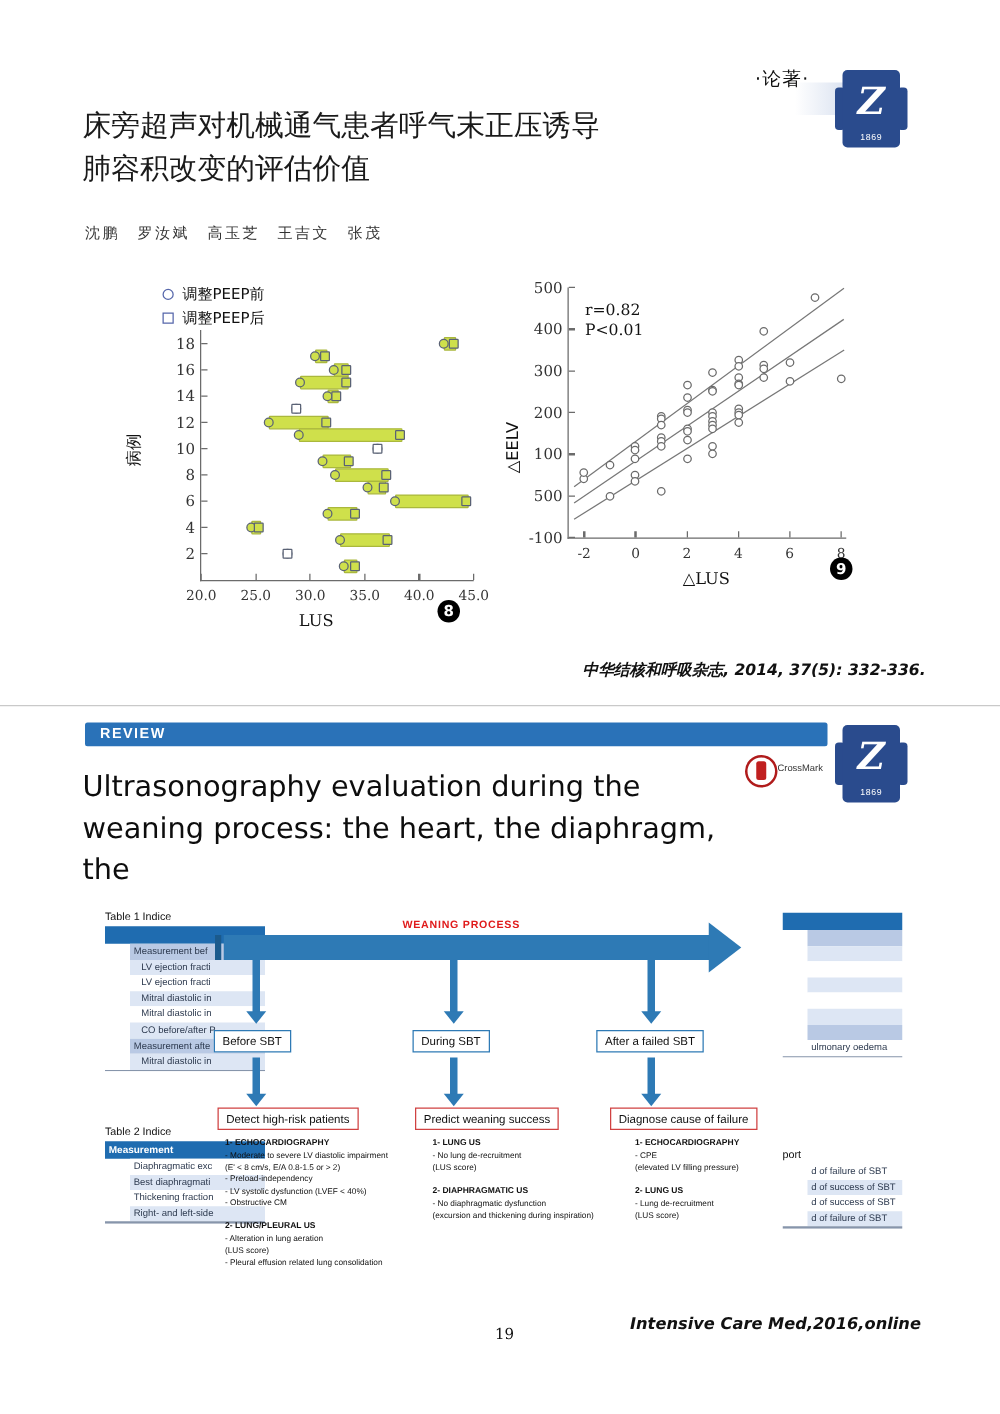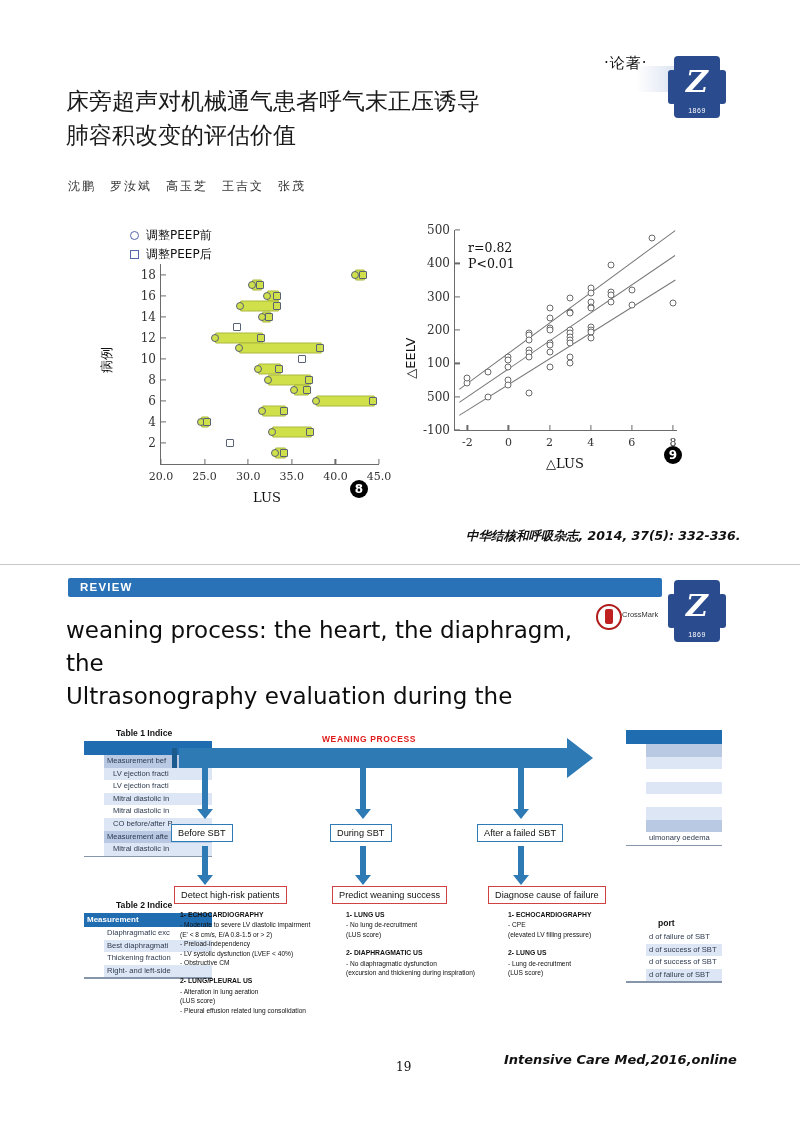--- a/index.html
+++ b/index.html
@@ -146,21 +146,21 @@
   }
   .crossmark .cm-t{
     position:absolute;left:26px;top:6px;font-size:7.5px;color:#333;font-family:"Liberation Sans",sans-serif;
   }
 
   
   .slide{position:absolute;left:84px;top:728px;width:632px;height:318px;}
 
   
   .tbl{position:absolute;font-family:"Liberation Sans",sans-serif;font-size:7.6px;color:#2d3a4f;}
-  .tbl .cap{font-weight:bold;font-size:8.6px;color:#111;margin-bottom:3px;white-space:nowrap;margin-left:32px;}
+  .tbl .cap{font-weight:normal;font-size:8.6px;color:#111;margin-bottom:3px;white-space:nowrap;}
   .tbl .hdr{background:#1f6cb0;color:#fff;height:14px;line-height:13px;padding-left:3px;font-weight:bold;font-size:8px;}
   .tbl .row{height:12.6px;line-height:12.6px;padding-left:3px;white-space:nowrap;overflow:hidden;margin-left:20px;}
   .tbl .row.a{background:#b9c9e4;}
   .tbl .row.b{background:#dde6f4;}
   .tbl .row.c{background:#ffffff;}
   .tbl .row.ind{padding-left:9px;}
   .tbl .rule{height:1.4px;background:#8795ab;}
 
   .t1{left:0;top:0;width:128px;overflow:hidden;}
   .t2{left:0;top:172px;width:128px;overflow:hidden;}
@@ -331,21 +331,21 @@
           <div class="pt sq" style="left: 46.216px; top: 157.895px;"></div>
           <div class="bar" style="left: 110.744px; width: 38.368px; top: 168.421px;"></div>
           <div class="pt" style="left: 110.744px; top: 168.421px;"></div>
           <div class="pt sq" style="left: 149.112px; top: 168.421px;"></div>
           <div class="pt" style="left: 68.888px; top: 178.947px;"></div>
           <div class="pt sq plain" style="left: 68.888px; top: 178.947px;"></div>
           <div class="bar" style="left: 114.232px; width: 8.72px; top: 189.474px;"></div>
           <div class="pt" style="left: 114.232px; top: 189.474px;"></div>
           <div class="pt sq" style="left: 122.952px; top: 189.474px;"></div>
         </div>
-      <div class="xlab" id="xlabL" style="left:58px;top:272px;width:218px;">LUS</div>
+      <div class="xlab" id="xlabL" style="left:44px;top:272px;width:218px;">LUS</div>
       <div class="figno" style="left:250px;top:262px;">8</div>
     </div>
 
     <div class="fig figR">
       <div class="plot plotR" id="plotR">
           <div class="tickL" style="top: 0px;">500</div>
           <div class="tickmark" style="top: 0px;"></div>
           <div class="tickL" style="top: 33.3333px;">400</div>
           <div class="tickmark" style="top: 33.3333px;"></div>
           <div class="tickL" style="top: 66.6667px;">300</div>
@@ -452,22 +452,22 @@
   </div>
 
   <div class="crossmark">
     <div class="cm-o">
         <div class="cm-i"></div>
       </div>
     <div class="cm-t">CrossMark</div>
   </div>
 
   <div class="rev-title">
+    <div>Ultrasonography evaluation during the</div>
     <div>weaning process: the heart, the diaphragm, the</div>
-    <div>Ultrasonography evaluation during the</div>
   </div>
 
   <div class="slide">
 
     <div class="tbl t1" id="tbl1">
         <div class="cap">Table 1  Indice</div>
         <div class="hdr"></div>
         <div class="row a">Measurement bef</div>
         <div class="row b ind">LV ejection fracti</div>
         <div class="row c ind">LV ejection fracti</div>

